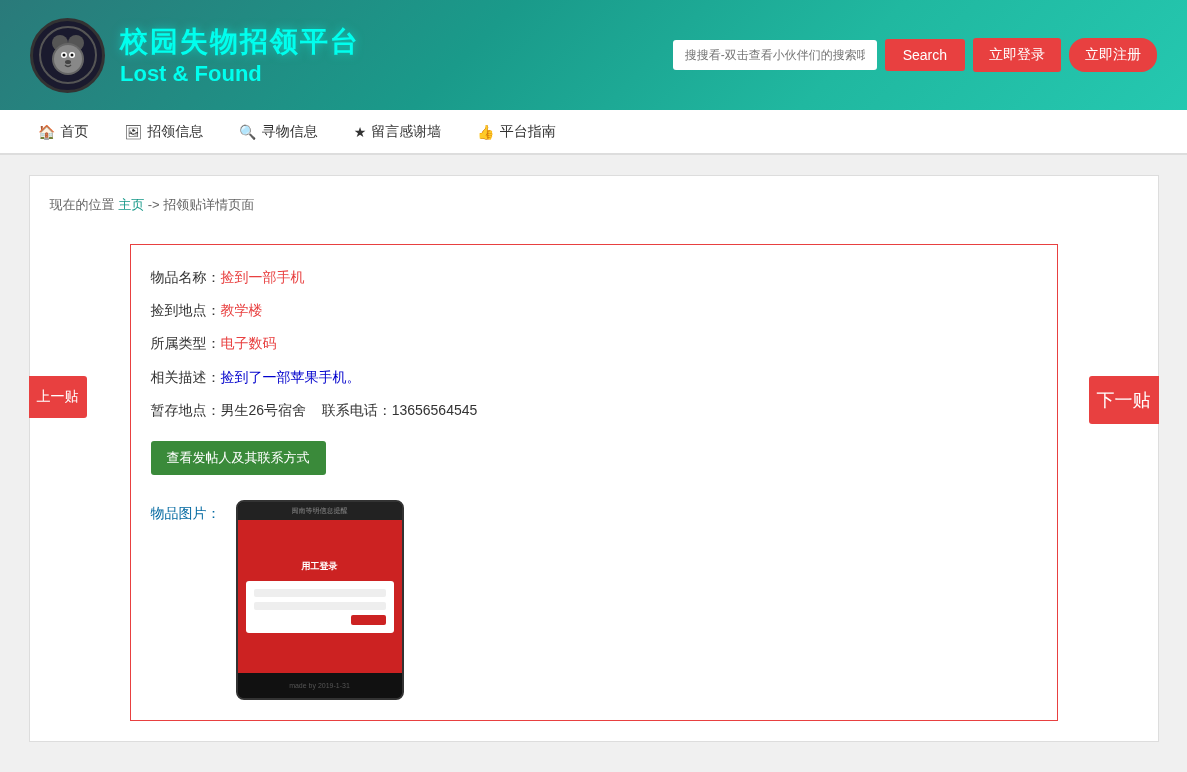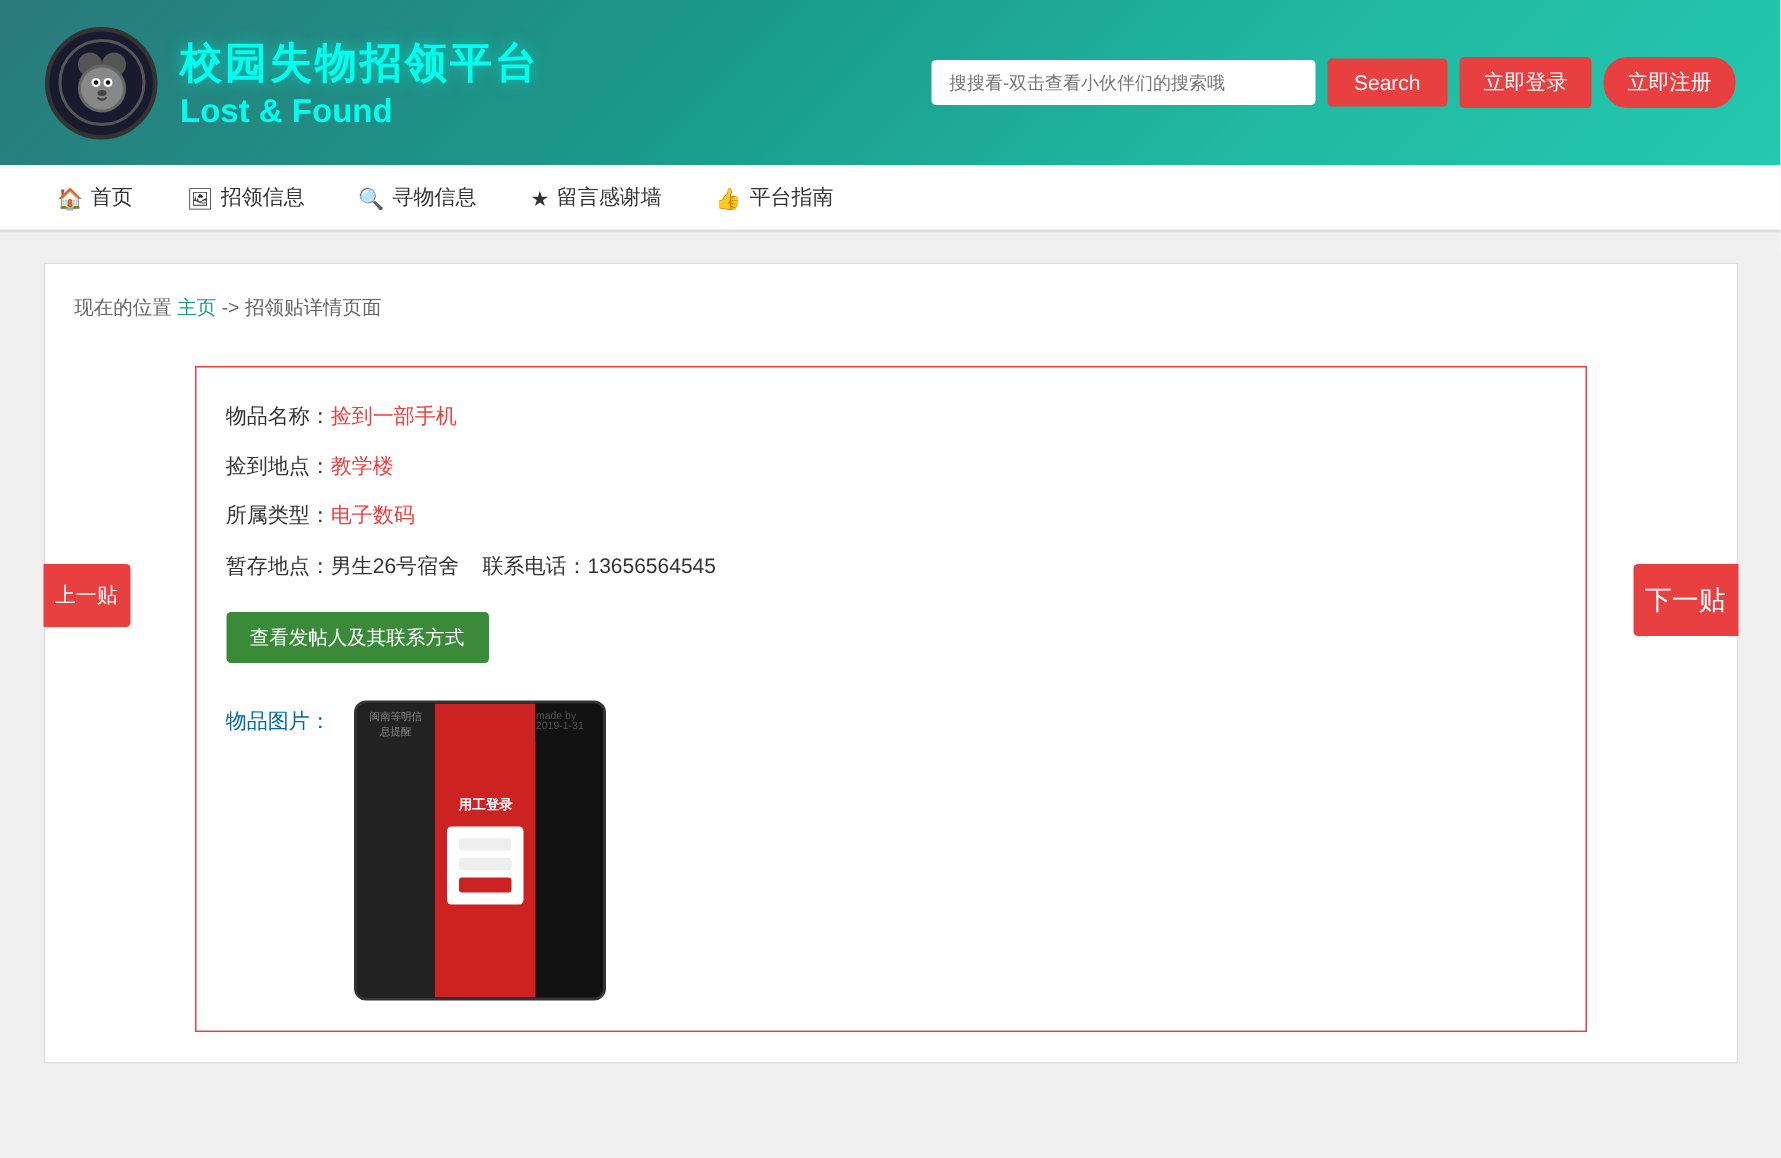--- a/index.html
+++ b/index.html
@@ -53,21 +53,21 @@
     .header-right {
       display: flex;
       align-items: center;
       gap: 8px;
     }
     .search-input {
       padding: 8px 12px;
       border: none;
       border-radius: 3px;
       font-size: 12px;
-      width: 256px;
+      width: 204px;
       background: white;
       color: #999;
     }
     .btn-search {
       padding: 8px 18px;
       background: #e84040;
       color: white;
       border: none;
       border-radius: 3px;
       cursor: pointer;
@@ -265,30 +265,33 @@
     <div class="field">
       <span class="field-label">物品名称：</span><span class="field-value">捡到一部手机</span>
     </div>
     <div class="field">
       <span class="field-label">捡到地点：</span><span class="field-value">教学楼</span>
     </div>
     <div class="field">
       <span class="field-label">所属类型：</span><span class="field-value">电子数码</span>
     </div>
     <div class="field">
+      <span class="field-label">相关描述：</span><span class="field-value-blue">捡到了一部苹果手机。</span>
+    </div>
+    <div class="field">
       <span>暂存地点：男生26号宿舍</span>&nbsp;&nbsp;&nbsp;
       <span>联系电话：13656564545</span>
     </div>
     <button class="btn-view-poster">查看发帖人及其联系方式</button>
 
     
     <div class="item-image-row">
       <span class="item-image-label">物品图片：</span>
 
-      <div style="width:168px; height:200px; background:#111; border-radius:8px; border:2px solid #333; overflow:hidden; display:flex; flex-direction:row;">
+      <div style="width:168px; height:200px; background:#111; border-radius:8px; border:2px solid #333; overflow:hidden; display:flex; flex-direction:column;">
         <div style="background:#222; padding:4px 6px; font-size:7px; color:#888; text-align:center;">闽南等明信息提醒</div>
         <div style="flex:1; background:#cc2222; padding:10px 8px; display:flex; flex-direction:column; align-items:center; justify-content:center;">
           <div style="color:white; font-size:9px; margin-bottom:8px; font-weight:bold;">用工登录</div>
           <div style="background:white; border-radius:3px; padding:8px; width:100%; display:flex; flex-direction:column; gap:5px;">
             <div style="background:#eee; height:8px; border-radius:2px;"></div>
             <div style="background:#eee; height:8px; border-radius:2px;"></div>
             <div style="background:#cc2222; height:10px; border-radius:2px; width:35px; align-self:flex-end;"></div>
           </div>
         </div>
         <div style="background:#111; height:25px; display:flex; align-items:center; justify-content:center;">

